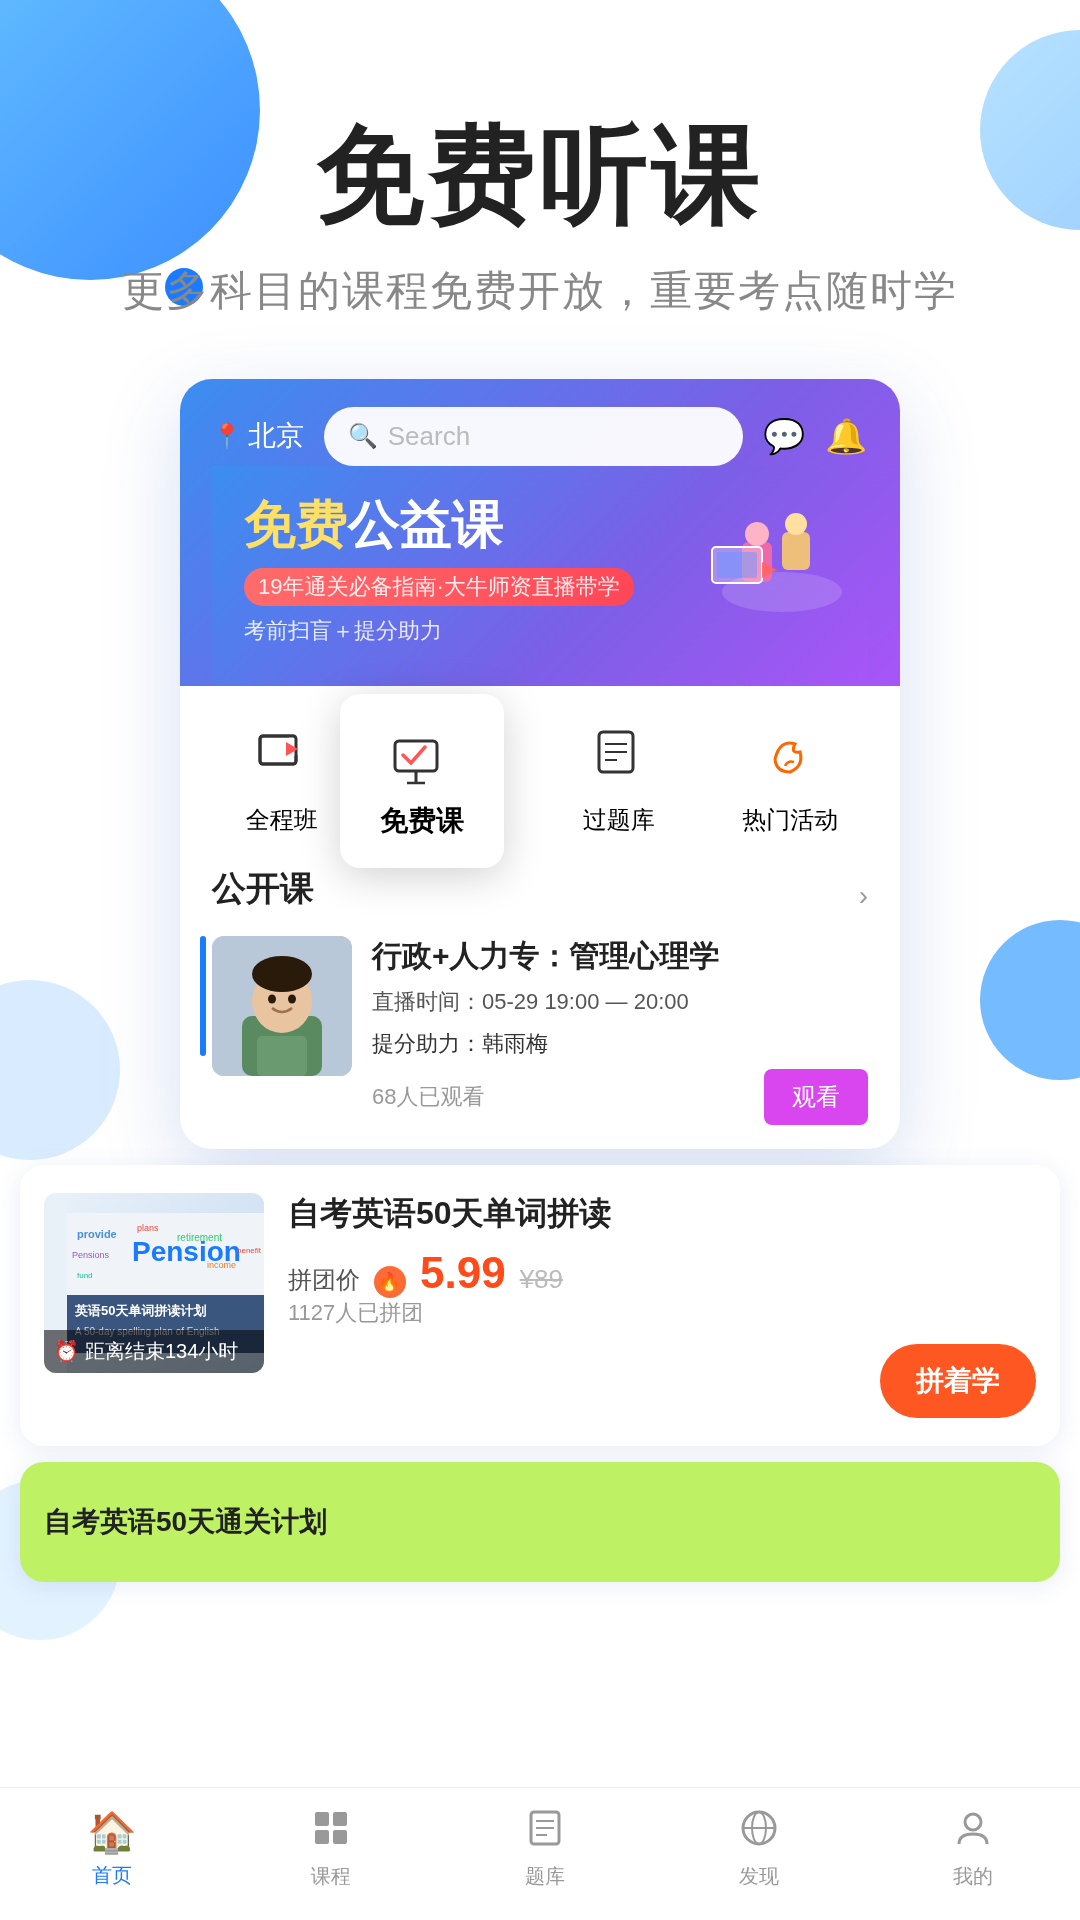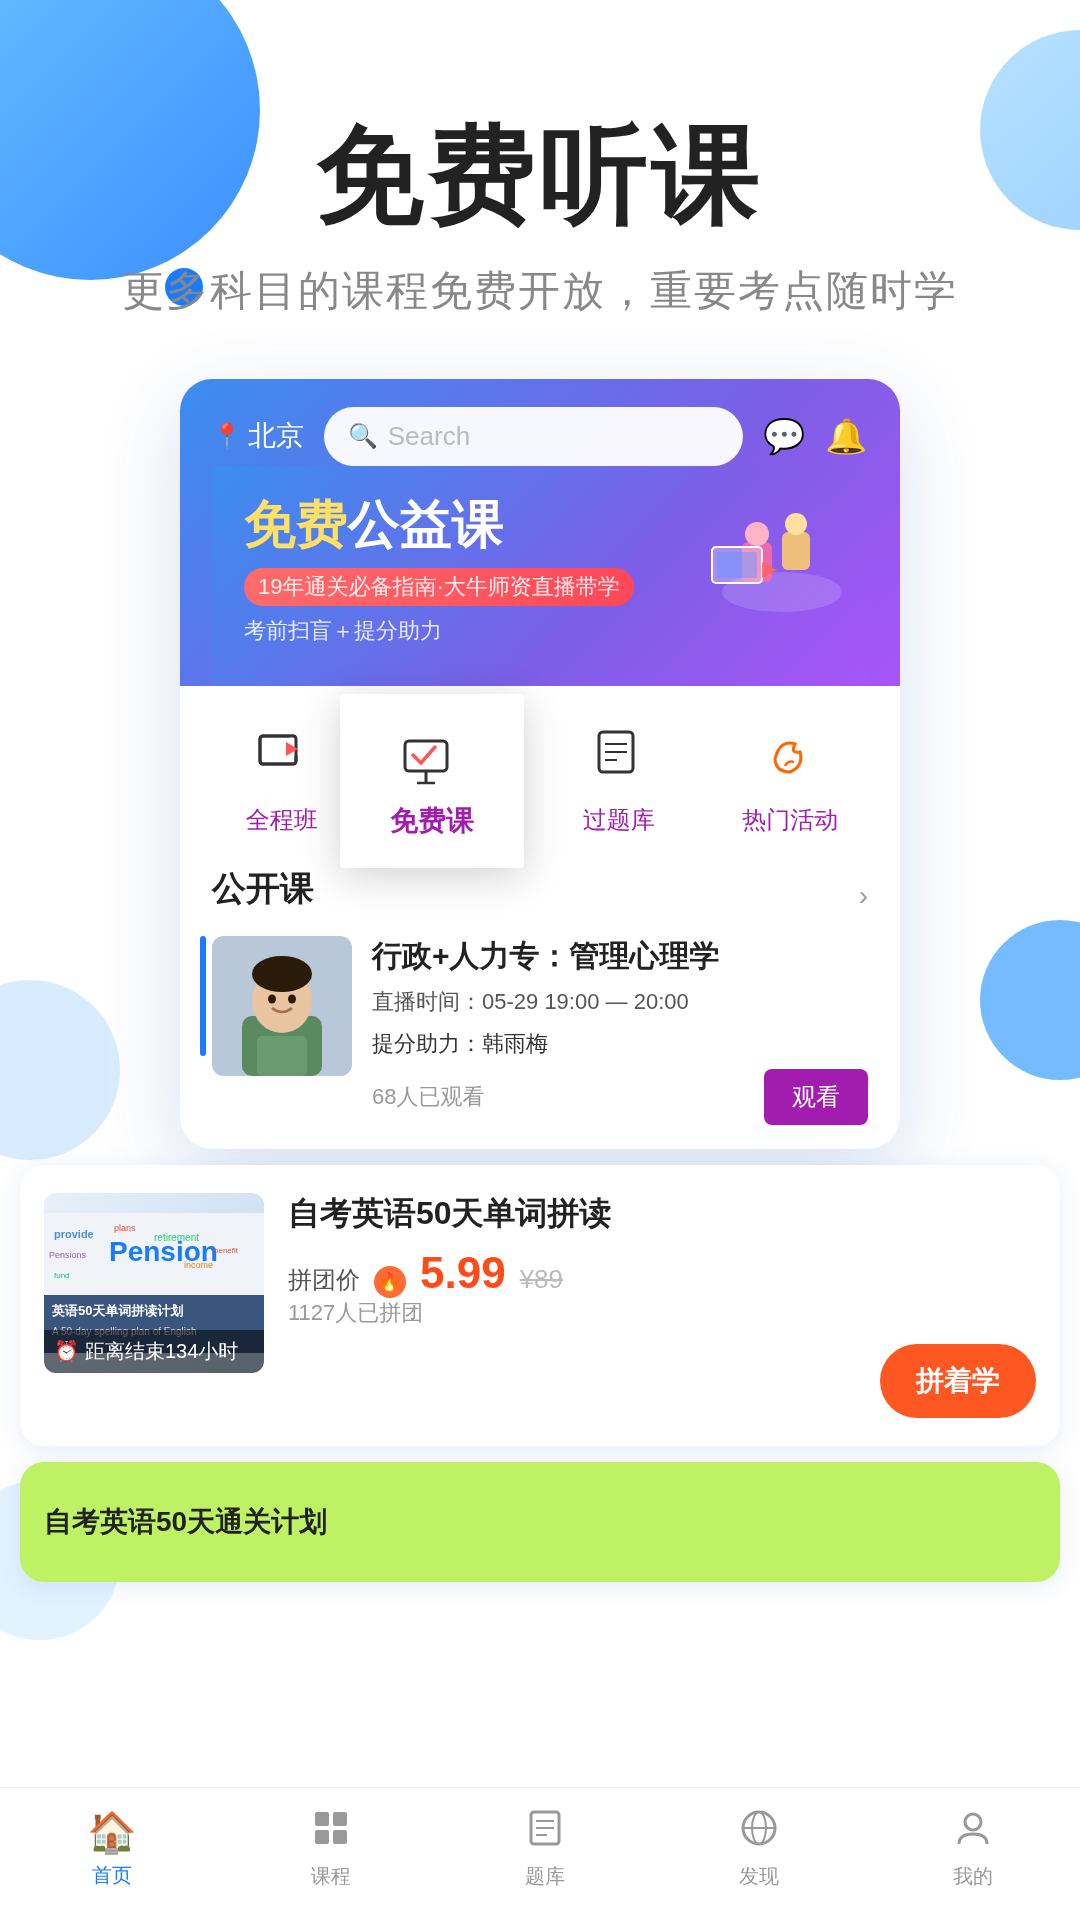--- a/index.html
+++ b/index.html
@@ -214,37 +214,37 @@
     .nav-icon-circle {
       width: 80px;
       height: 80px;
       display: flex;
       align-items: center;
       justify-content: center;
       font-size: 36px;
     }
     .nav-icon-label {
       font-size: 24px;
-      color: #a21caf;
+      color: #000000;
     }
     
     .popup-card {
       position: absolute;
       top: -20px;
       left: 50%;
       transform: translateX(-110px);
       background: #fff;
-      border-radius: 4px;
+      border-radius: 20px;
       box-shadow: 0 8px 40px rgba(0,0,0,0.18);
       padding: 28px 36px;
       display: flex;
       flex-direction: column;
       align-items: center;
       z-index: 10;
-      width: 184px;
+      width: 164px;
     }
     .popup-card .nav-icon-circle {
       font-size: 44px;
     }
     .popup-card .nav-icon-label {
       font-size: 28px;
       font-weight: 600;
     }
 
     
@@ -305,21 +305,21 @@
     .course-footer {
       display: flex;
       align-items: center;
       justify-content: space-between;
     }
     .course-views {
       font-size: 22px;
       color: #999;
     }
     .watch-btn {
-      background: #a21caf;
+      background: #d946ef;
       color: #fff;
       border: none;
       border-radius: 8px;
       padding: 12px 28px;
       font-size: 24px;
       cursor: pointer;
     }
 
     
     .product-section {
@@ -347,20 +347,21 @@
       width: 100%;
       height: 100%;
       background: linear-gradient(135deg, #e8f0f8, #c0d8ef);
       display: flex;
       flex-direction: column;
       align-items: center;
       justify-content: center;
       font-size: 18px;
       color: #555;
       padding: 10px;
+      margin-left: 23px;
     }
     .product-timer {
       position: absolute;
       bottom: 0;
       left: 0;
       right: 0;
       background: rgba(0,0,0,0.55);
       color: #fff;
       font-size: 20px;
       padding: 8px 10px;

